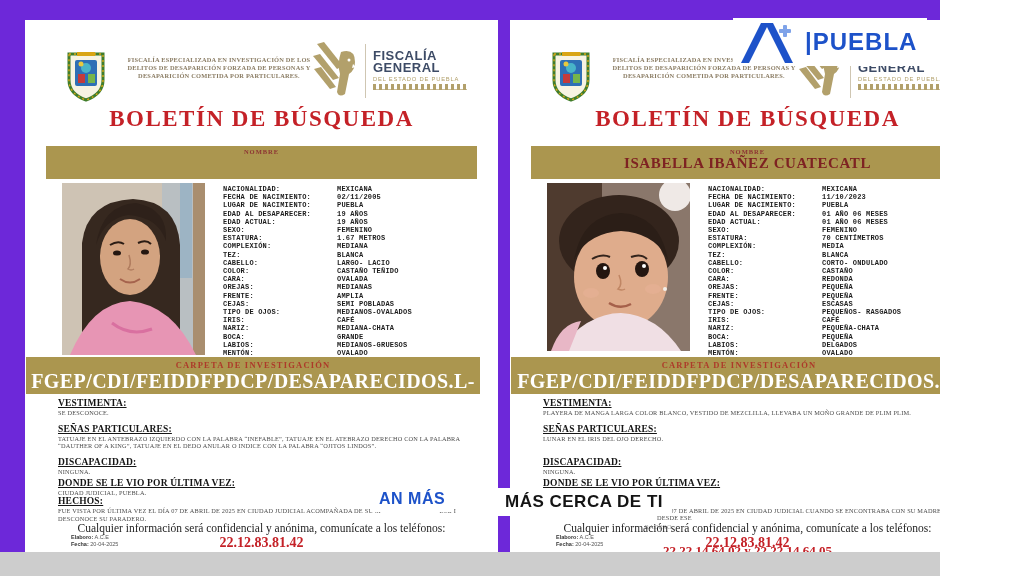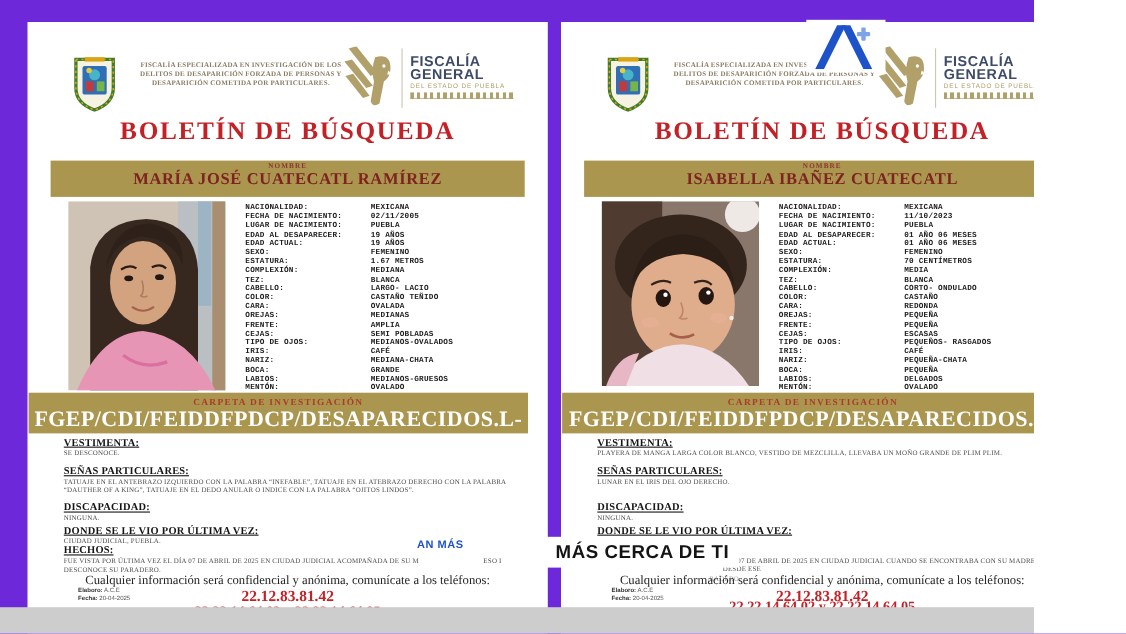--- a/index.html
+++ b/index.html
@@ -75,21 +75,21 @@
   .el-b { font-weight:bold; color:#333; }
 
   
   .overlay-logo { position:absolute; left:733px; top:18px; z-index:5; background:#ffffff;
                   display:flex; align-items:center; gap:10px; padding:3px 10px 3px 6px; }
   .puebla { font-family:"Liberation Sans", sans-serif; font-size:24px; font-weight:bold;
             color:#1d52c9; letter-spacing:1px; }
 
   .wm { position:absolute; z-index:5; background:#ffffff; font-family:"Liberation Sans", sans-serif;
         font-weight:800; padding:4px 9px; white-space:nowrap; }
-  .wm-left  { left:370px; top:486px; color:#1d52c9; font-size:10px; letter-spacing:.5px; }
+  .wm-left  { left:370px; top:486px; color:#1d52c9; font-size:16px; letter-spacing:.5px; }
   .wm-right { left:496px; top:488px; color:#141414; font-size:17px; letter-spacing:.5px; }
 
   .bottom-band { position:absolute; left:0; top:552px; width:1024px; height:24px;
                  background:#cdcdcd; z-index:4; }
 </style>
 </head>
 <body>
 
 <div id="stage">
 
@@ -124,21 +124,20 @@
         <div class="fg-l1">GENERAL</div>
         <div class="fg-l3">DEL ESTADO DE PUEBLA</div>
         <div class="fg-pattern"></div>
       </div>
     </div>
 
     <h1 class="title">BOLETÍN DE BÚSQUEDA</h1>
 
     <div class="name-banner">
       <div class="nb-label">NOMBRE</div>
-      <div class="nb-name">MARÍA JOSÉ CUATECATL RAMÍREZ</div>
     </div>
 
     <svg class="photo" width="143" height="172" viewBox="0 0 143 172">
       <rect width="143" height="172" fill="#cec3b4"></rect>
       <rect x="100" width="43" height="172" fill="#b9bfc2"></rect>
       <rect x="118" width="12" height="95" fill="#9db4c4"></rect>
       <rect x="131" width="12" height="172" fill="#a98e6f"></rect>
       <path d="M20 172 V60 Q25 18 71 16 Q115 18 118 62 V172 Z" fill="#36281f"></path>
       <ellipse cx="68" cy="74" rx="30" ry="38" fill="#d3a380"></ellipse>
       <path d="M34 62 Q40 22 74 20 Q106 26 104 58 Q96 34 66 32 Q42 36 34 62 Z" fill="#2e211a"></path>
@@ -509,19 +508,20 @@
     </div>
   </section>
 
   <div class="overlay-logo">
     <svg width="56" height="42" viewBox="0 0 56 42">
       <path d="M2 42 L22 2 L30 2 L10 42 Z" fill="#1d52c9"></path>
       <path d="M26 2 L34 2 L54 42 L46 42 Z" fill="#1d52c9"></path>
       <rect x="40" y="8" width="12" height="4" rx="1" fill="#7fa3e9"></rect>
       <rect x="44" y="4" width="4" height="12" rx="1" fill="#7fa3e9"></rect>
     </svg>
+    <span class="puebla">|PUEBLA</span>
   </div>
 
   <div class="wm wm-left">AN MÁS</div>
   <div class="wm wm-right">MÁS CERCA DE TI</div>
 
   <div class="bottom-band"></div>
 </div>
 
 </body></html>

